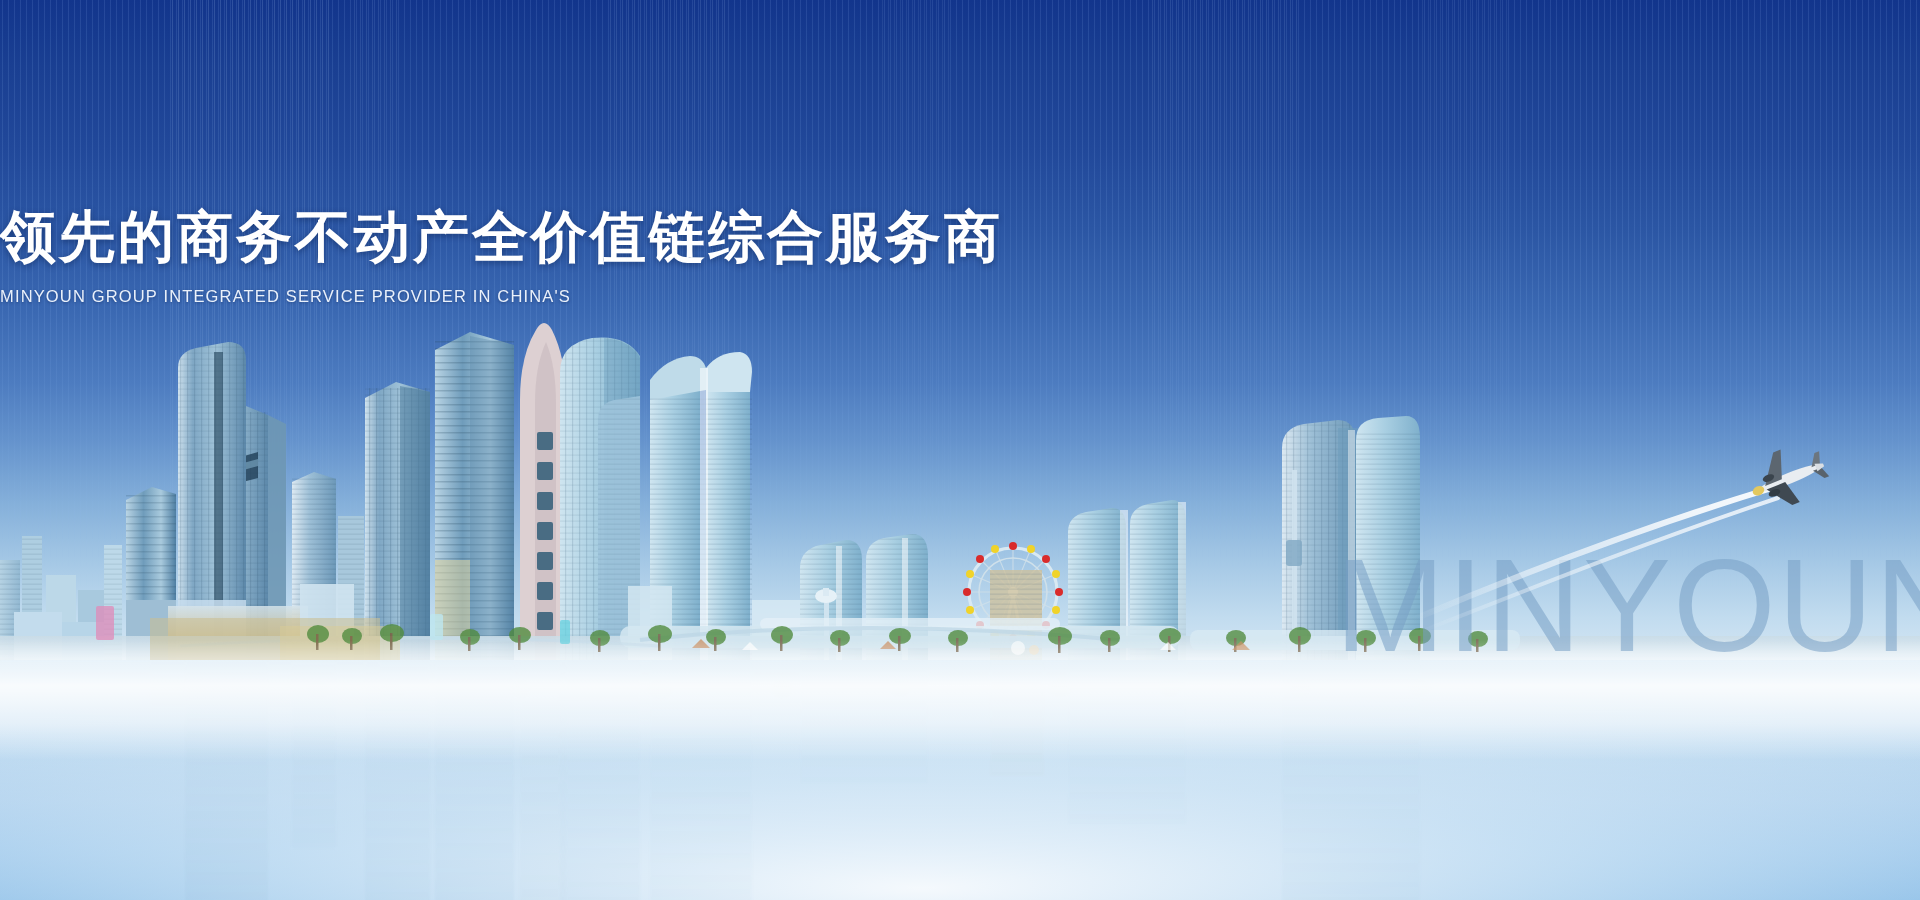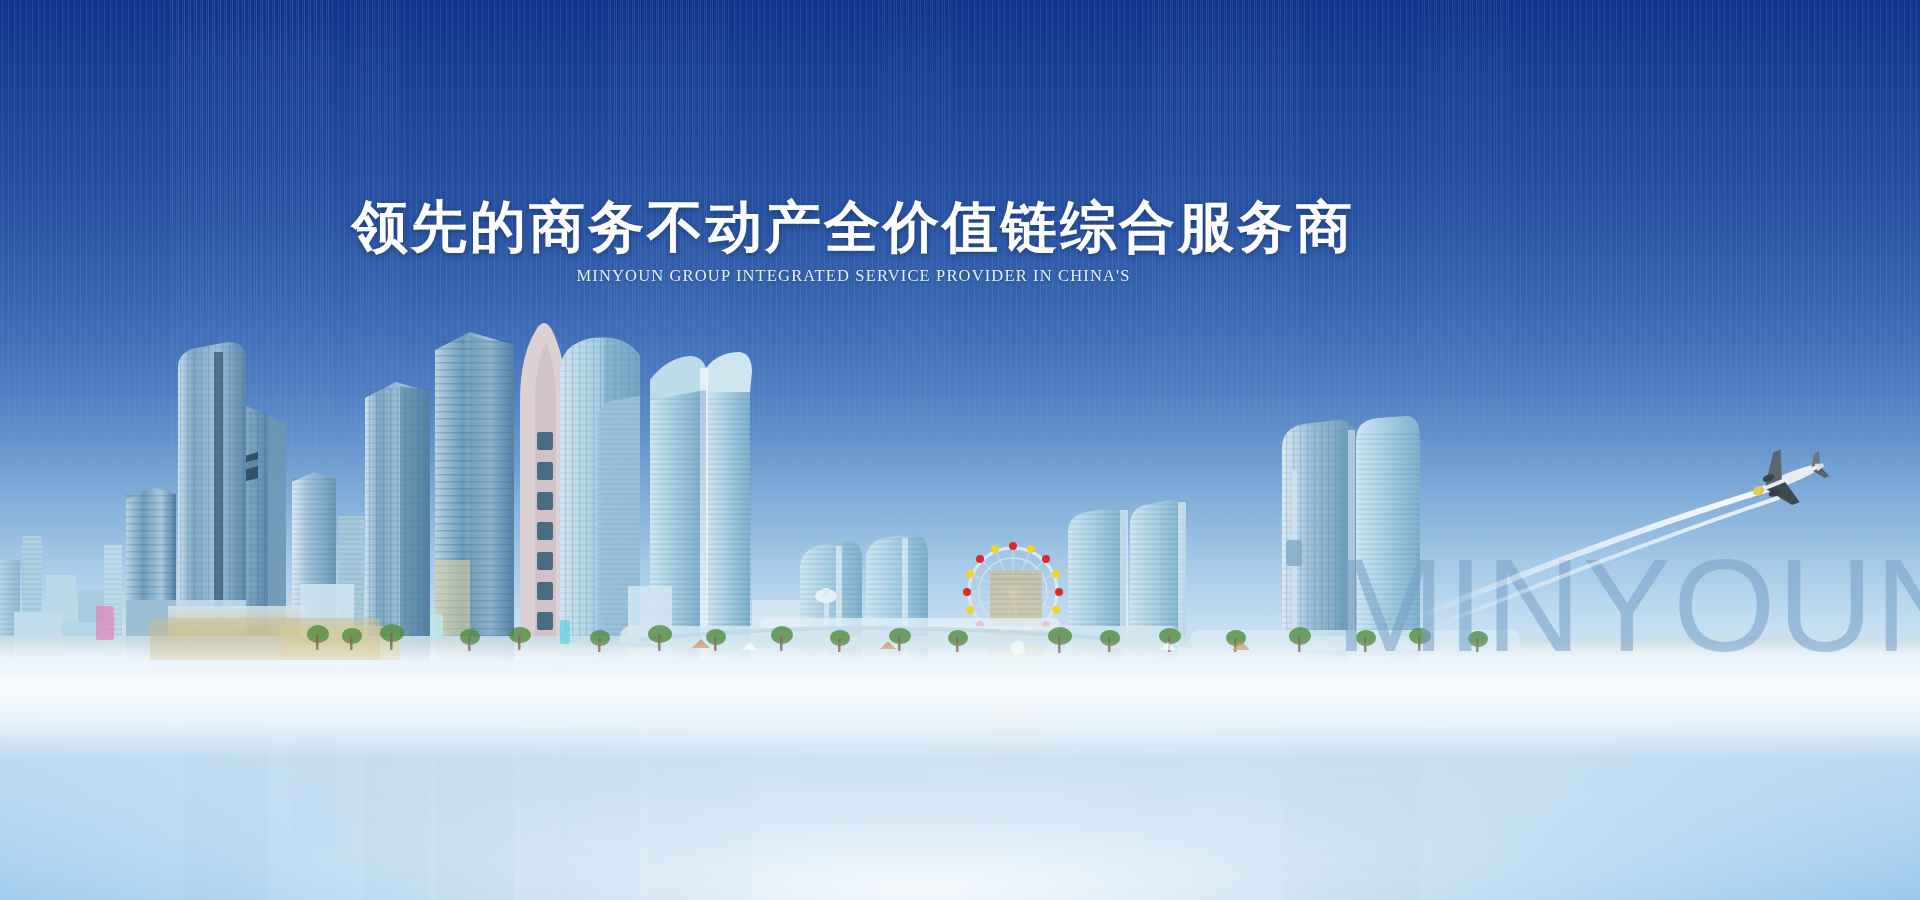--- a/index.html
+++ b/index.html
@@ -91,36 +91,35 @@
     letter-spacing:2px;
     line-height:1;
     color:rgba(118,158,196,0.55);
     white-space:nowrap;
     user-select:none;
   }
 
   
   .copy {
     position:absolute;
-    left:0; top:196px;
+    left:0; top:206px;
     width:1707px;
-    text-align:center;
-    font-family:Liberation Serif, serif;
+    text-align:left;
   }
   .headline {
     font-size:56px;
     font-weight:bold;
     color:#ffffff;
     letter-spacing:3px;
     line-height:1.12;
     text-shadow:0 2px 6px rgba(6,26,70,.45);
     white-space:nowrap;
   }
   .subcopy {
-    margin-top:4px;
+    margin-top:15px;
     font-size:16.5px;
     font-weight:400;
     color:#eaf1fb;
     letter-spacing:1.15px;
     line-height:1.52;
     text-shadow:0 1px 3px rgba(6,26,70,.4);
   }
   .subcopy div { white-space:nowrap; }
 
   

